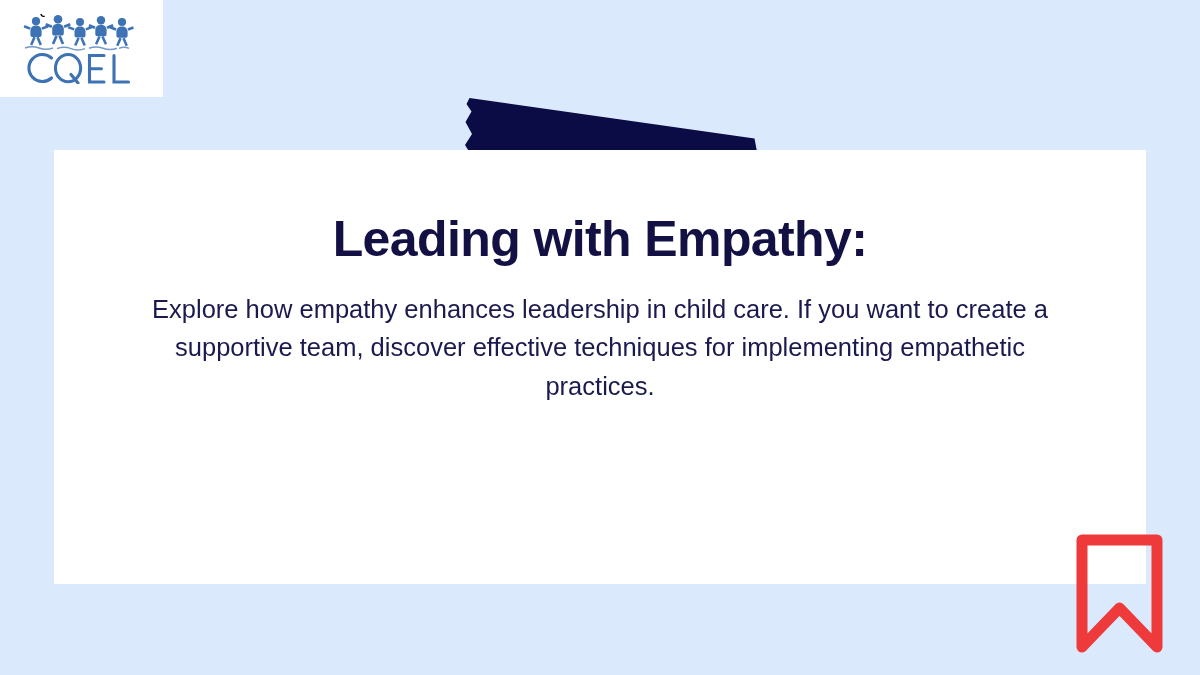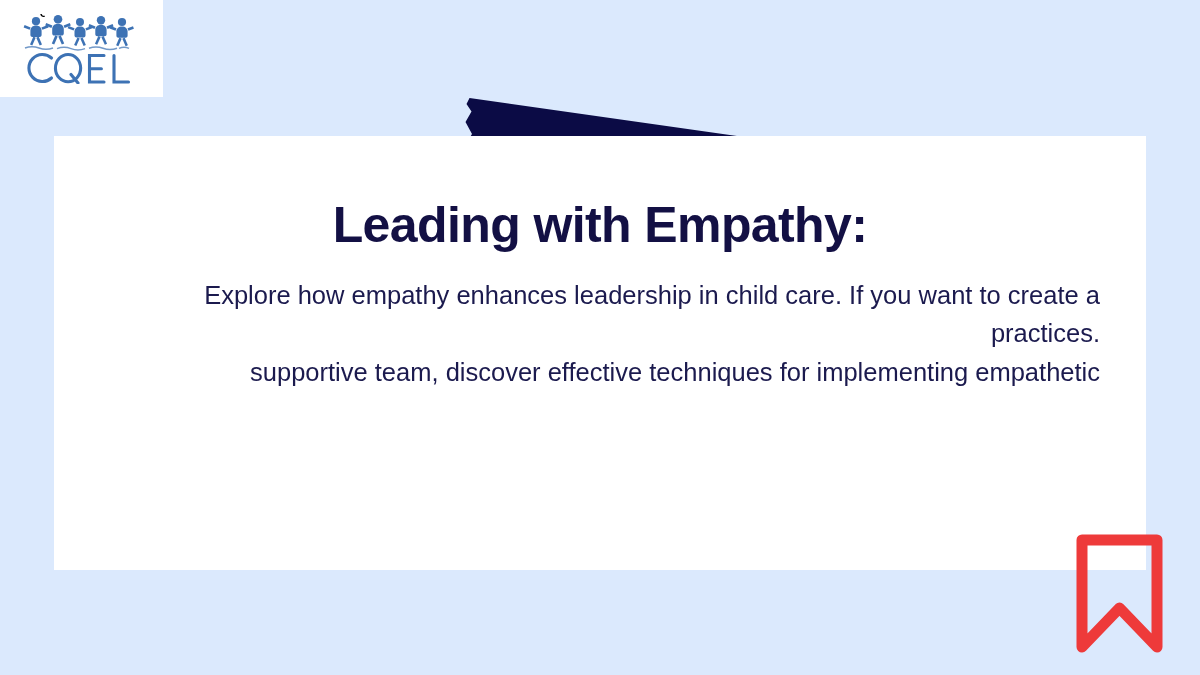--- a/index.html
+++ b/index.html
@@ -47,21 +47,21 @@
     left: 462px;
     top: 96px;
     width: 300px;
     height: 104px;
   }
 
   
   .content-card {
     position: absolute;
     left: 54px;
-    top: 136px;
+    top: 150px;
     width: 1092px;
     height: 434px;
     background: #ffffff;
     box-sizing: border-box;
     padding: 58px 40px 0 40px;
     text-align: center;
   }
 
   .headline {
     margin: 0;
@@ -79,21 +79,21 @@
   }
 
   .subhead {
     margin: 18px auto 0 auto;
     max-width: 1000px;
     color: #1b1a4e;
     font-family: "Liberation Sans", sans-serif;
     font-weight: 400;
     font-size: 25.5px;
     line-height: 1.52;
-    text-align: right;
+    text-align: center;
   }
   .subhead .sh-line {
     display: block;
     white-space: nowrap;
   }
 
   
   .bookmark-icon {
     position: absolute;
     left: 1073px;
@@ -199,21 +199,21 @@
 </svg>
 
 <div class="content-card">
 
   <h1 class="headline">
     <span class="hl-line">Leading with Empathy:</span>
   </h1>
 
   <p class="subhead">
     <span class="sh-line">Explore how empathy enhances leadership in child care. If you want to create a</span>
+    <span class="sh-line">supportive team, discover effective techniques for implementing empathetic</span>
     <span class="sh-line">practices.</span>
-    <span class="sh-line">supportive team, discover effective techniques for implementing empathetic</span>
   </p>
 
 </div>
 
 <svg class="bookmark-icon" viewBox="0 0 93 125" aria-hidden="true">
   <path d="M9 9 L84 9 L84 116 L46.5 77 L9 116 Z" fill="none" stroke="#ee3a3a" stroke-width="11" stroke-linejoin="round" stroke-linecap="round"></path>
 </svg>
 
 </body></html>

